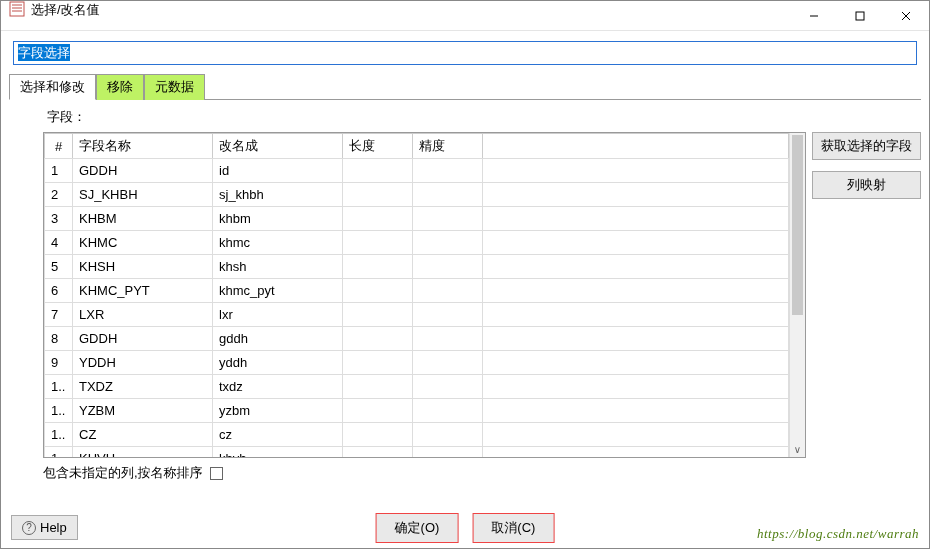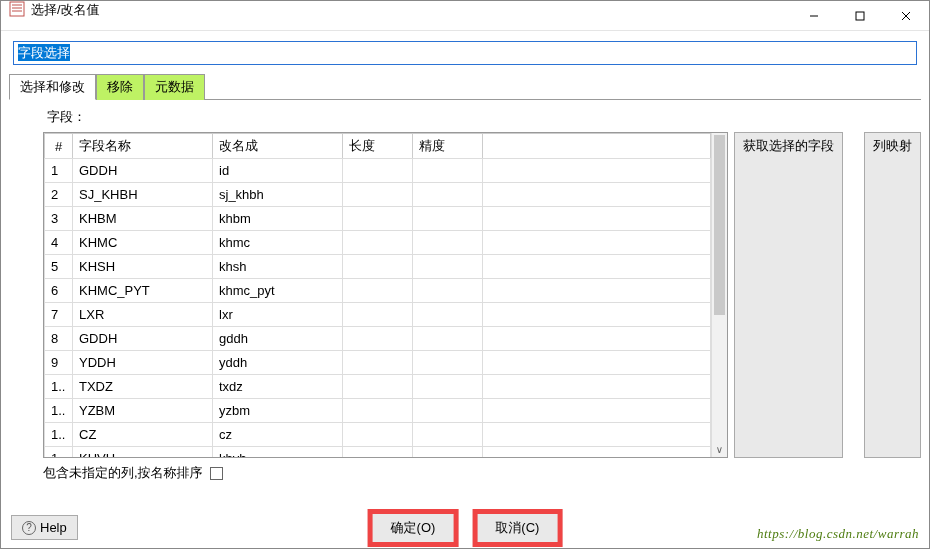--- a/index.html
+++ b/index.html
@@ -96,21 +96,22 @@
 .grid-row { display: flex; gap: 6px; }
 .table-wrap {
   flex: 1;
   border: 1px solid #999;
   position: relative;
   height: 326px;
   overflow: hidden;
 }
 .sidebtns {
   display: flex;
-  gap: 21px;
+  flex-direction: column;
+  gap: 11px;
 }
 .sidebtn {
   border: 1px solid #aaa;
   background: #e9e9e9;
   padding: 4px 8px;
   font-size: 13px;
   text-align: center;
   white-space: nowrap;
 }
 
@@ -204,21 +205,21 @@
   display: flex; align-items: center; justify-content: center;
   font-size: 10px;
   color: #555;
 }
 .center-btns {
   position: absolute;
   left: 50%; transform: translateX(-50%);
   display: flex; gap: 14px;
 }
 .btn {
-  border: 5px solid #ef4444;
+  border: 1px solid #ef4444;
   background: #e9e9e9;
   padding: 5px 18px;
   font-size: 13px;
 }
 
 .watermark {
   position: absolute;
   right: 10px; bottom: 6px;
   color: #4d7c0f;
   font-size: 13px;

